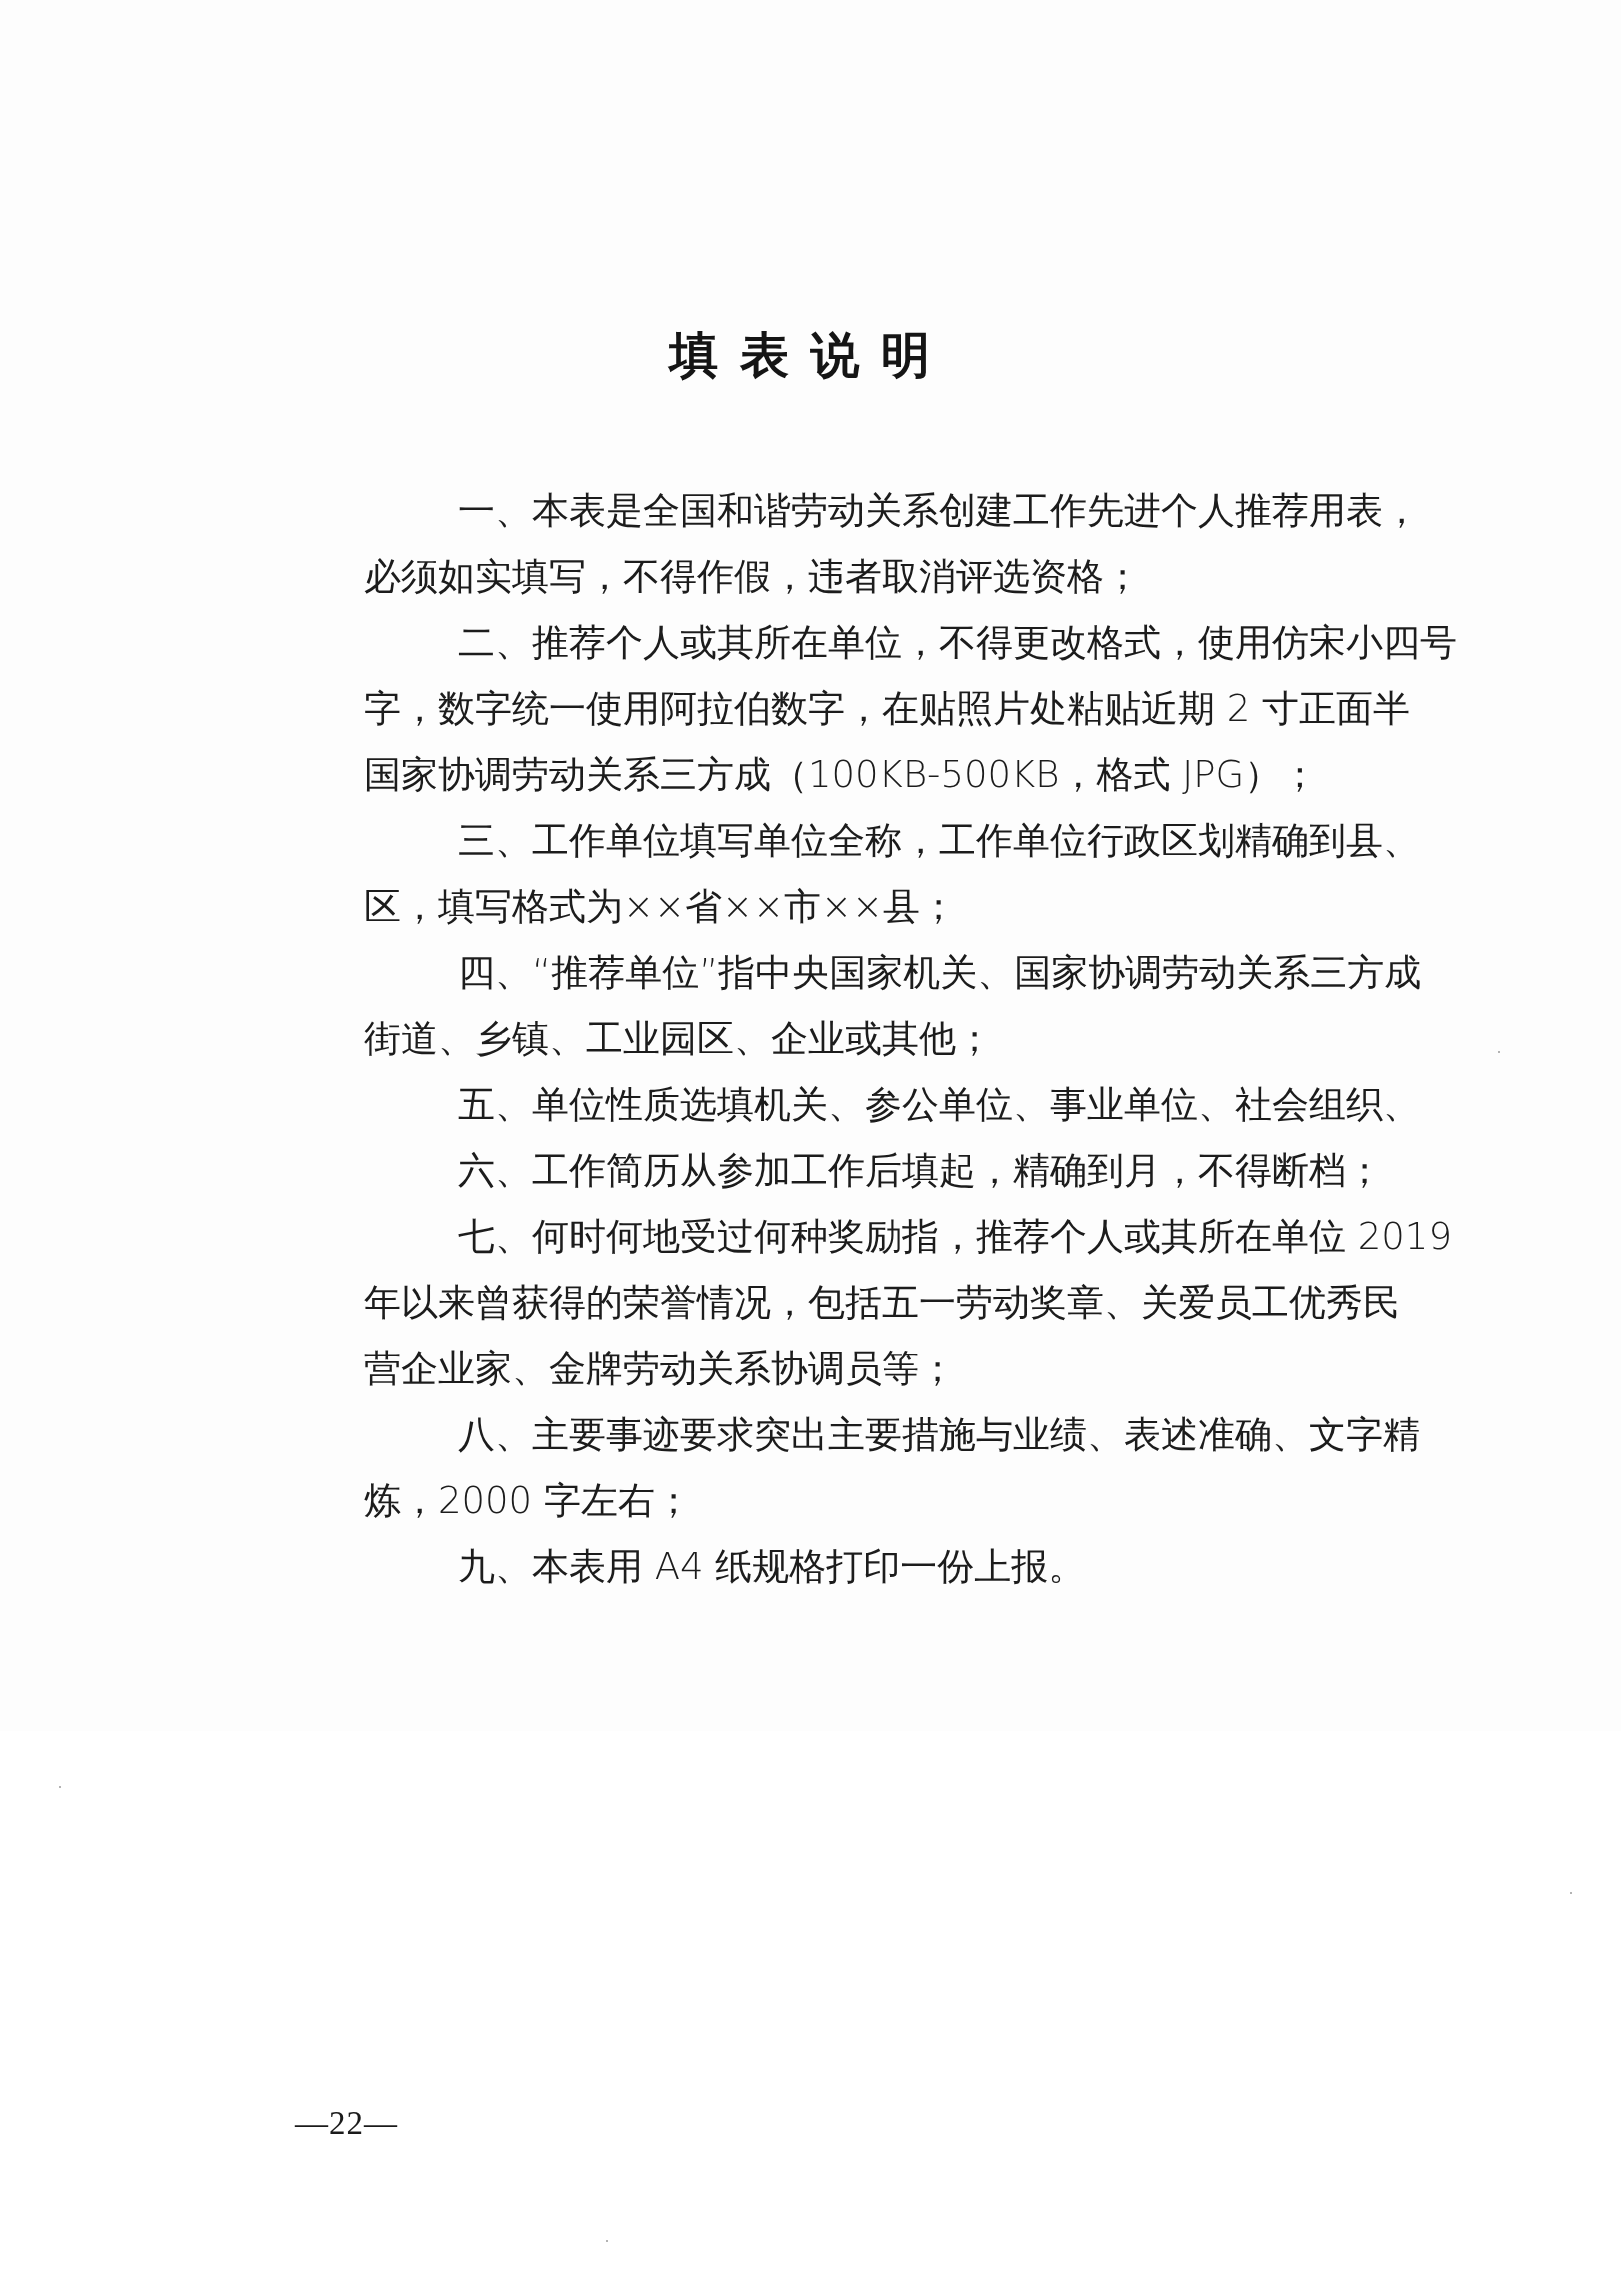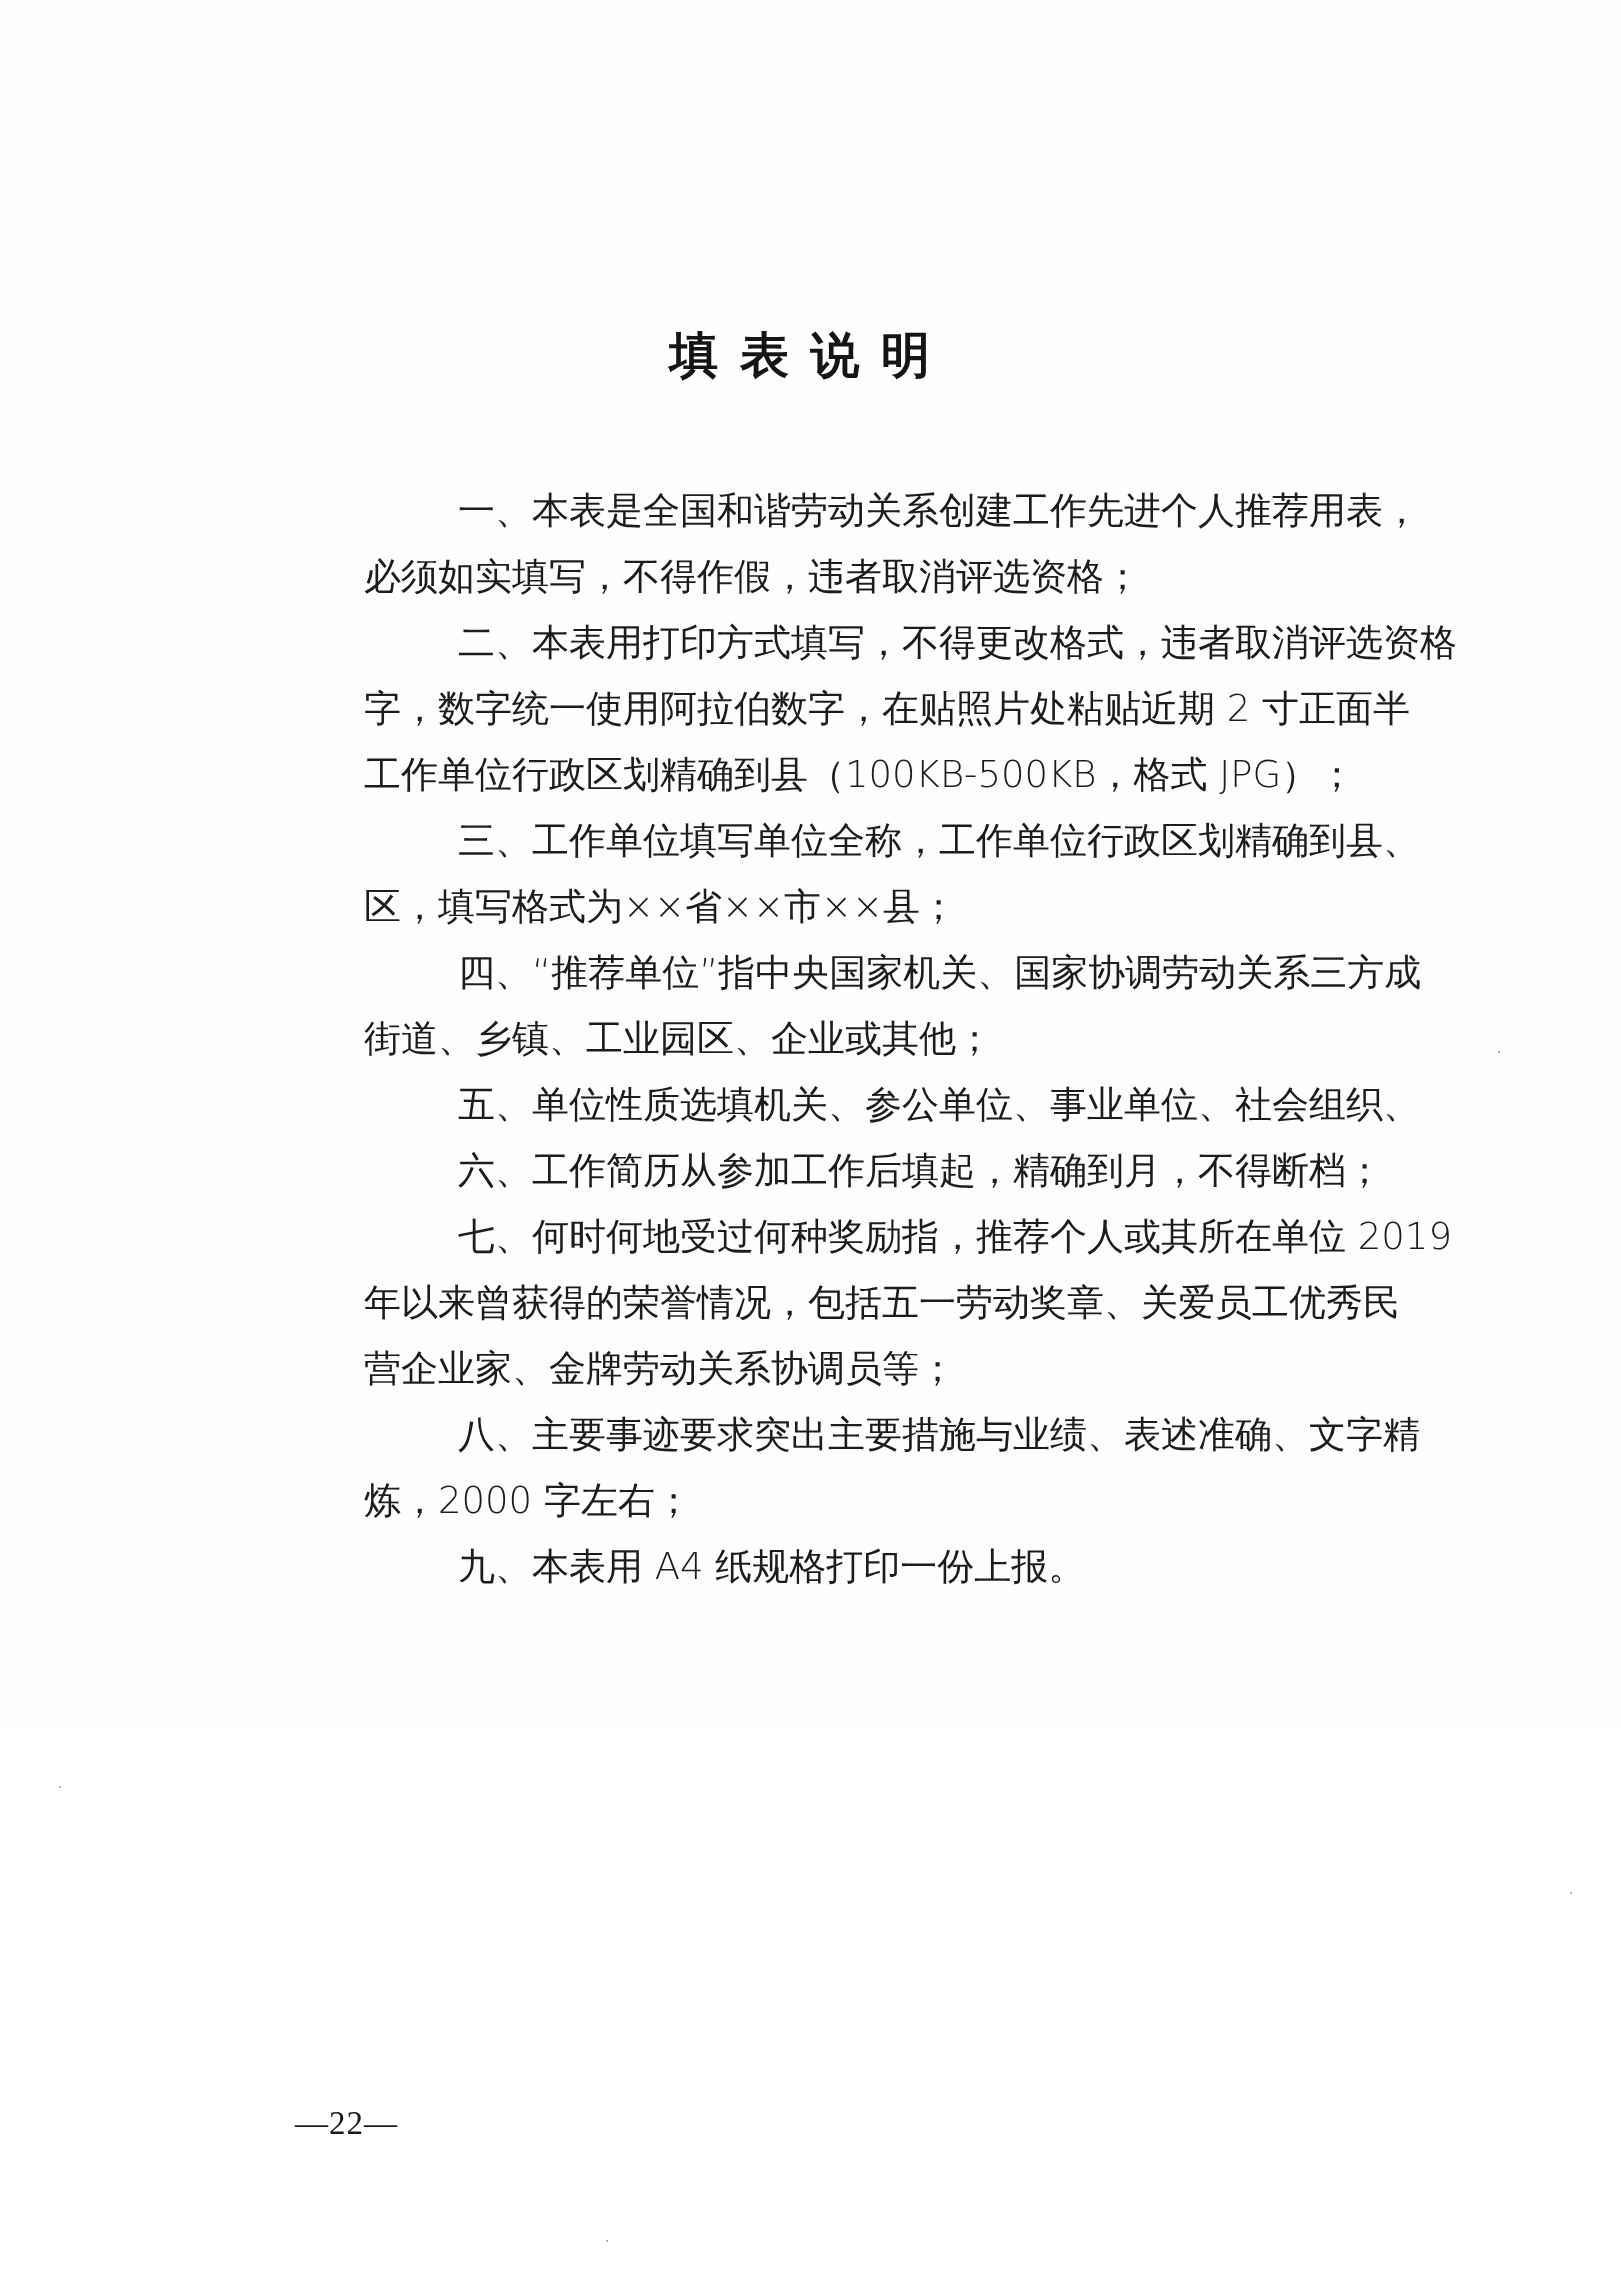--- a/index.html
+++ b/index.html
@@ -84,23 +84,23 @@
 <div class="page">
 
   <div class="title">填表说明</div>
 
   <div class="body">
     <div class="para">
       <span class="line first">一、本表是全国和谐劳动关系创建工作先进个人推荐用表，</span>
       <span class="line">必须如实填写，不得作假，违者取消评选资格；</span>
     </div>
     <div class="para">
-      <span class="line first">二、本表用打印方式填写，不得更改格式，违者取消评选资格</span>
+      <span class="line first">二、推荐个人或其所在单位，不得更改格式，使用仿宋小四号</span>
       <span class="line">字，数字统一使用阿拉伯数字，在贴照片处粘贴近期 2 寸正面半</span>
-      <span class="line">工作单位行政区划精确到县（100KB-500KB，格式 JPG）；</span>
+      <span class="line">国家协调劳动关系三方成（100KB-500KB，格式 JPG）；</span>
     </div>
     <div class="para">
       <span class="line first">三、工作单位填写单位全称，工作单位行政区划精确到县、</span>
       <span class="line">区，填写格式为××省××市××县；</span>
     </div>
     <div class="para">
       <span class="line first">四、“推荐单位”指中央国家机关、国家协调劳动关系三方成</span>
     </div>
     <div class="para">
       <span class="line">街道、乡镇、工业园区、企业或其他；</span>

